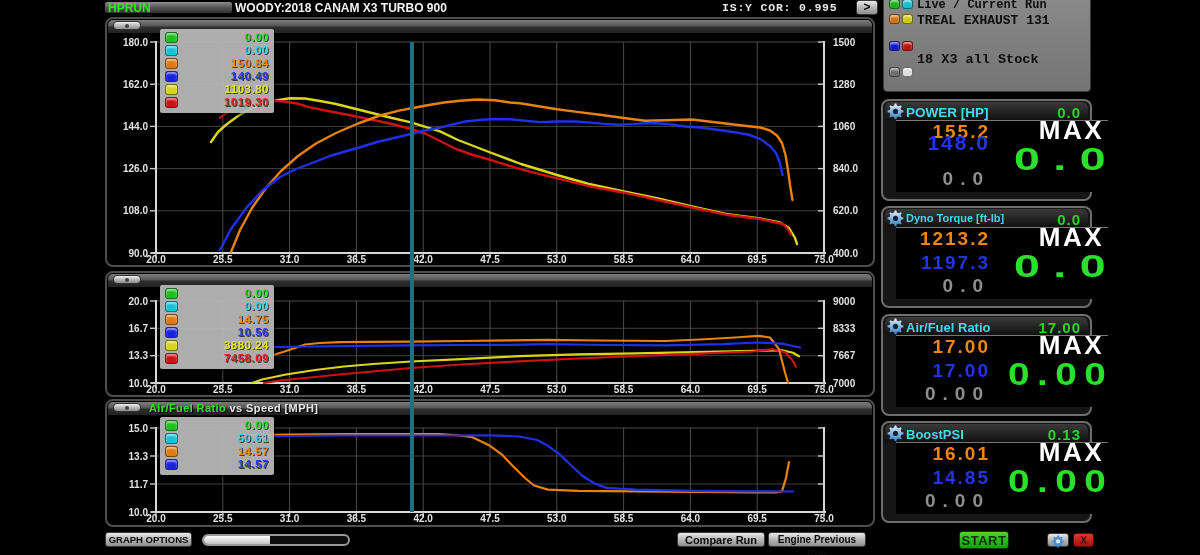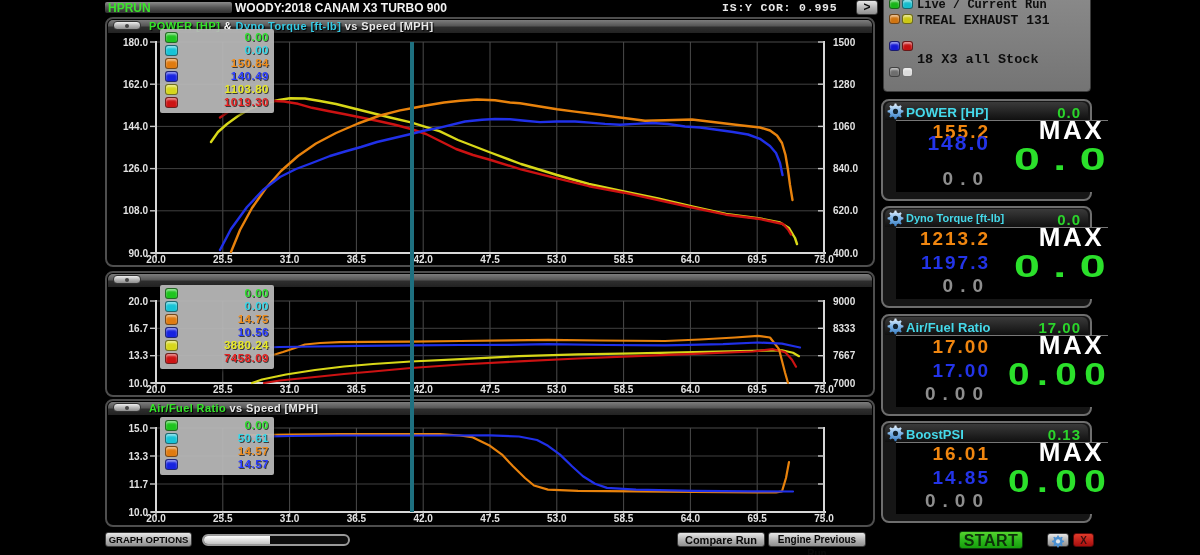--- a/index.html
+++ b/index.html
@@ -41,21 +41,20 @@
 
 <div class="abs" style="left:105px;top:2px;width:127px;height:11px;border-radius:2px;background:linear-gradient(#8c8c8c,#555 50%,#303030);"></div>
 <div class="abs" style="left:108px;top:1px;font-size:12px;font-weight:bold;color:#3ae52a;">HPRUN</div>
 <div class="abs" style="left:235px;top:1px;font-size:12px;font-weight:bold;color:#f2f2f2;">WOODY:2018 CANAM X3 TURBO 900</div>
 <div class="abs" style="left:722px;top:1px;font-size:11.5px;font-weight:bold;color:#e8e8e8;letter-spacing:0.8px;font-family:'Liberation Mono',monospace;">IS:Y COR: 0.995</div>
 <div class="btn" style="left:856px;top:0px;width:22px;height:15px;font-size:12px;line-height:13px;">&gt;</div>
 
 <div class="panel" style="left:105px;top:17px;width:770px;height:250px">
 <div class="tbar"></div>
     <div class="tbtn"></div>
-    <div class="ttext"><span style="color:#35e52a">POWER [HP]</span> <span style="color:#fff">&amp;</span> <span style="color:#35cbe5">Dyno Torque [ft-lb]</span> <span style="color:#e8e8e8">vs Speed [MPH]</span></div>
 <svg width="766" height="246" style="position:absolute;left:0;top:0">
       <g transform="translate(-2,-2)">
 <line x1="117.8" y1="25" x2="117.8" y2="236" stroke="#4a4a4a" stroke-width="1"></line>
 <line x1="184.6" y1="25" x2="184.6" y2="236" stroke="#4a4a4a" stroke-width="1"></line>
 <line x1="251.4" y1="25" x2="251.4" y2="236" stroke="#4a4a4a" stroke-width="1"></line>
 <line x1="318.2" y1="25" x2="318.2" y2="236" stroke="#4a4a4a" stroke-width="1"></line>
 <line x1="385.0" y1="25" x2="385.0" y2="236" stroke="#4a4a4a" stroke-width="1"></line>
 <line x1="451.8" y1="25" x2="451.8" y2="236" stroke="#4a4a4a" stroke-width="1"></line>
 <line x1="518.6" y1="25" x2="518.6" y2="236" stroke="#4a4a4a" stroke-width="1"></line>
 <line x1="585.4" y1="25" x2="585.4" y2="236" stroke="#4a4a4a" stroke-width="1"></line>
@@ -428,18 +427,18 @@
 <span class="vbig" style="letter-spacing:6px;transform:scaleX(1.25);right:-5px">0.00</span>
 </div>
   </div>
 
 <div class="btn" style="left:105px;top:532px;width:87px;height:15px;font-size:9.5px;line-height:14px;white-space:nowrap;">GRAPH OPTIONS</div>
 <div class="abs" style="left:202px;top:534px;width:148px;height:12px;border-radius:6px;border:2px solid #9a9a9a;background:#0d0d0d;box-sizing:border-box;overflow:hidden;">
   <div class="abs" style="left:0;top:0;width:66px;height:100%;background:linear-gradient(#fff,#c2c2c2);"></div>
 </div>
 <div class="btn" style="left:677px;top:532px;width:88px;height:15px;font-size:11px;line-height:14px;">Compare Run</div>
 <div class="btn" style="left:768px;top:532px;width:98px;height:15px;font-size:10px;line-height:14px;">Engine Previous Run</div>
-<div class="abs" style="left:959px;top:531px;width:64px;height:18px;border-radius:3px;border:1px solid #0c3a0c;background:linear-gradient(#55d42e,#2cb81c 50%,#17a00c);box-sizing:border-box;text-align:center;font-size:16px;font-weight:bold;color:#0d300a;line-height:17px;letter-spacing:0.5px;">START</div>
+<div class="abs" style="left:959px;top:531px;width:50px;height:18px;border-radius:3px;border:1px solid #0c3a0c;background:linear-gradient(#55d42e,#2cb81c 50%,#17a00c);box-sizing:border-box;text-align:center;font-size:13px;font-weight:bold;color:#0d300a;line-height:17px;letter-spacing:0.5px;">START</div>
 <div class="btn" style="left:1047px;top:533px;width:22px;height:14px;"><svg width="14" height="13" viewBox="0 0 20 20" style="margin-top:0.5px">
       <path fill="#4a8fd0" d="M10 1 L12 1 L12.6 3.4 L14.8 4.3 L16.9 3 L18.3 4.4 L17 6.5 L17.9 8.7 L20.3 9.3 L20.3 11.3 L17.9 11.9 L17 14.1 L18.3 16.2 L16.9 17.6 L14.8 16.3 L12.6 17.2 L12 19.6 L10 19.6 L9.4 17.2 L7.2 16.3 L5.1 17.6 L3.7 16.2 L5 14.1 L4.1 11.9 L1.7 11.3 L1.7 9.3 L4.1 8.7 L5 6.5 L3.7 4.4 L5.1 3 L7.2 4.3 L9.4 3.4 Z" transform="translate(-1,-0.4)"></path>
       <circle cx="10" cy="9.9" r="3.2" fill="#dfe3e8"></circle>
     </svg></div>
 <div class="abs" style="left:1073px;top:533px;width:21px;height:14px;border-radius:3px;border:1px solid #5a0a0a;background:linear-gradient(#e03a2a,#a80f0f);box-sizing:border-box;text-align:center;font-size:10px;font-weight:bold;color:#3a0f0f;line-height:13px;">X</div>
 
 </body></html>

